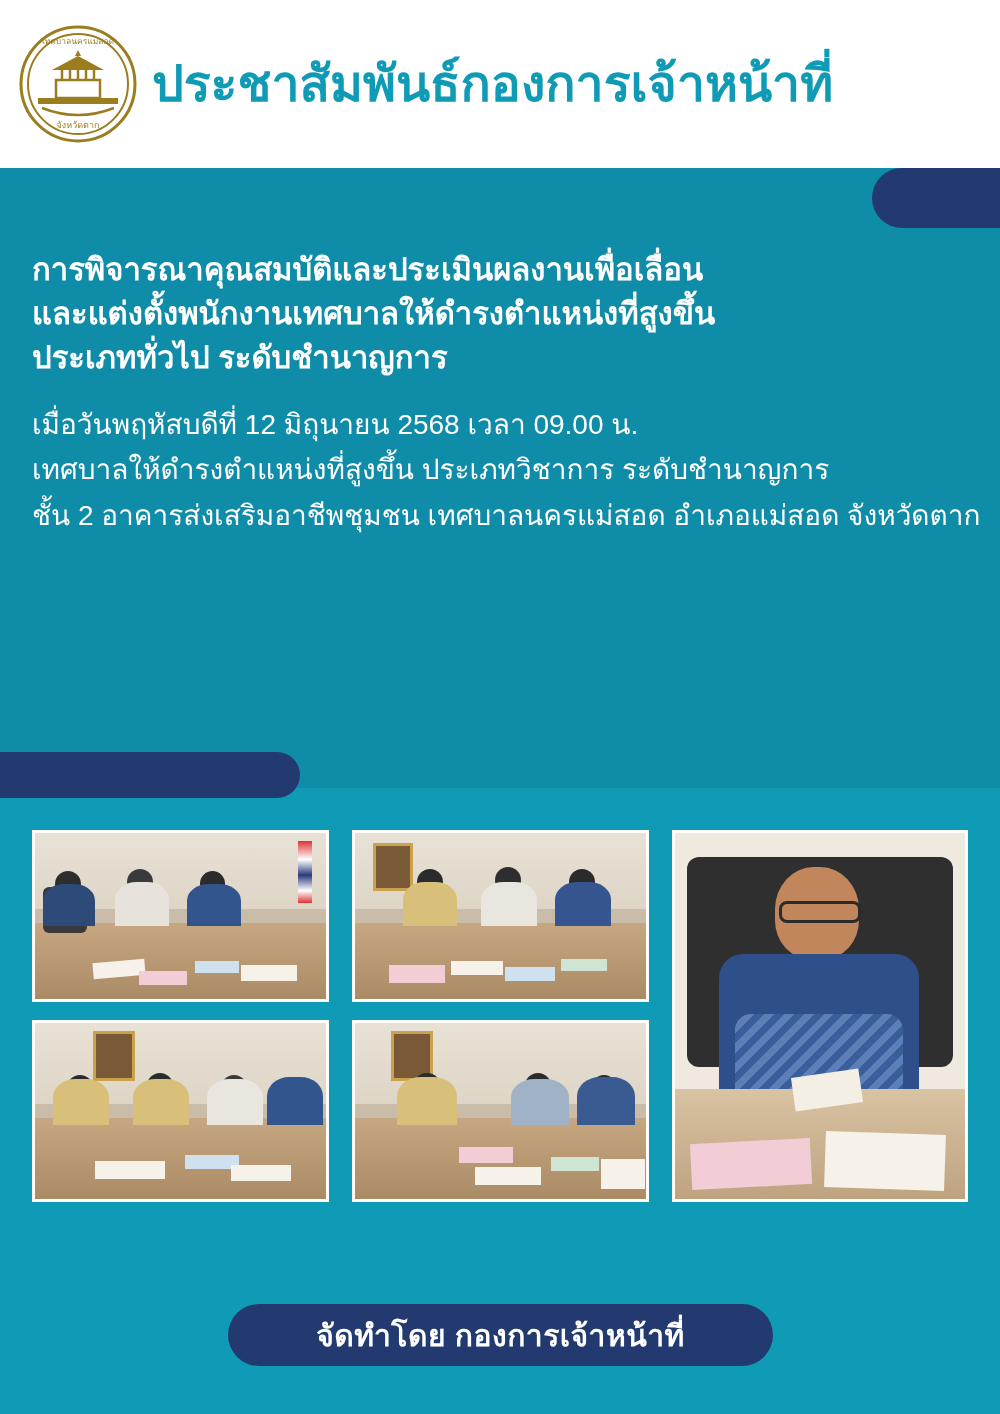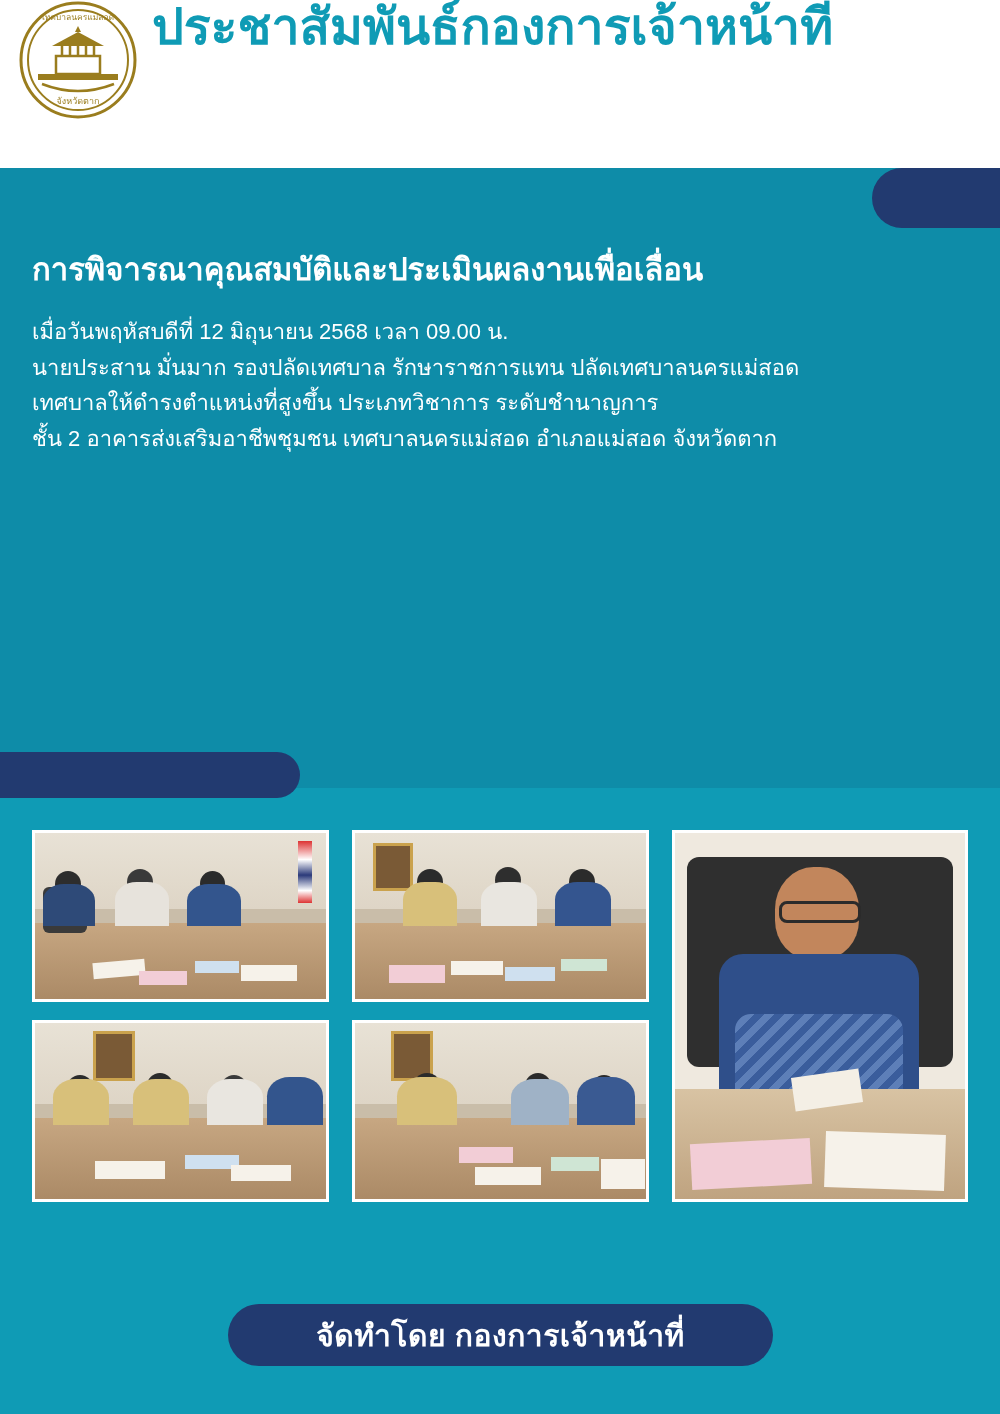--- a/index.html
+++ b/index.html
@@ -16,21 +16,21 @@
   }
 
   
   .header {
     position: absolute;
     top: 0; left: 0;
     width: 1000px;
     height: 168px;
     background: #ffffff;
     display: flex;
-    align-items: flex-start;
+    align-items: center;
   }
   .logo {
     width: 120px;
     height: 120px;
     margin-left: 18px;
     margin-right: 14px;
     flex: 0 0 auto;
     position: relative;
   }
   .header-title {
@@ -80,21 +80,21 @@
   }
   .headline {
     font-size: 31px;
     font-weight: bold;
     line-height: 1.42;
     margin: 0 0 22px 0;
     color: #ffffff;
   }
   .headline .ln { display: block; }
   .body-text {
-    font-size: 22px;
+    font-size: 28px;
     line-height: 1.62;
     color: #ffffff;
   }
   .body-text .ln { display: block; white-space: nowrap; }
 
   
   .photos {
     position: absolute;
     top: 830px;
     left: 0;
@@ -178,24 +178,25 @@
   <div class="header-title">ประชาสัมพันธ์กองการเจ้าหน้าที่</div>
 </div>
 
 <div class="teal-panel"></div>
 <div class="navy-tab"></div>
 <div class="navy-strip"></div>
 
 <div class="content">
   <div class="headline">
     <span class="ln">การพิจารณาคุณสมบัติและประเมินผลงานเพื่อเลื่อน</span>
+    <span class="ln">และแต่งตั้งพนักงานเทศบาลให้ดำรงตำแหน่งที่สูงขึ้น</span>
+    <span class="ln">ประเภททั่วไป ระดับชำนาญการ</span>
   </div>
   <div class="body-text">
     <span class="ln">เมื่อวันพฤหัสบดีที่ 12 มิถุนายน 2568 เวลา 09.00 น.</span>
-    <span class="ln">นายประสาน  มั่นมาก รองปลัดเทศบาล รักษาราชการแทน ปลัดเทศบาลนครแม่สอด</span>
     <span class="ln">เทศบาลให้ดำรงตำแหน่งที่สูงขึ้น ประเภทวิชาการ ระดับชำนาญการ</span>
     <span class="ln">ชั้น 2 อาคารส่งเสริมอาชีพชุมชน เทศบาลนครแม่สอด อำเภอแม่สอด จังหวัดตาก</span>
   </div>
 </div>
 
 <div class="photos">
 
   <div class="photo p1">
     <div class="scene">
       <div class="wall"></div>

